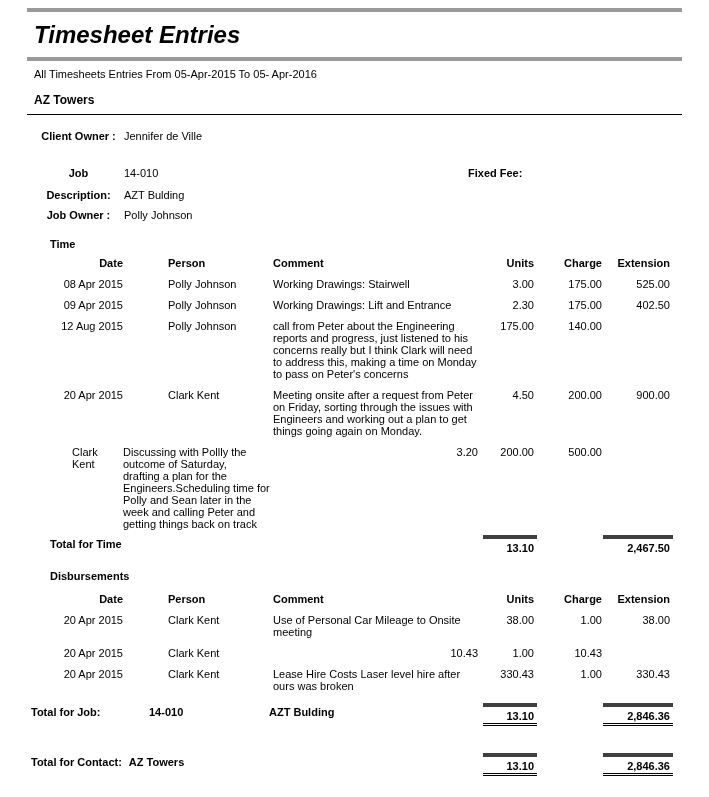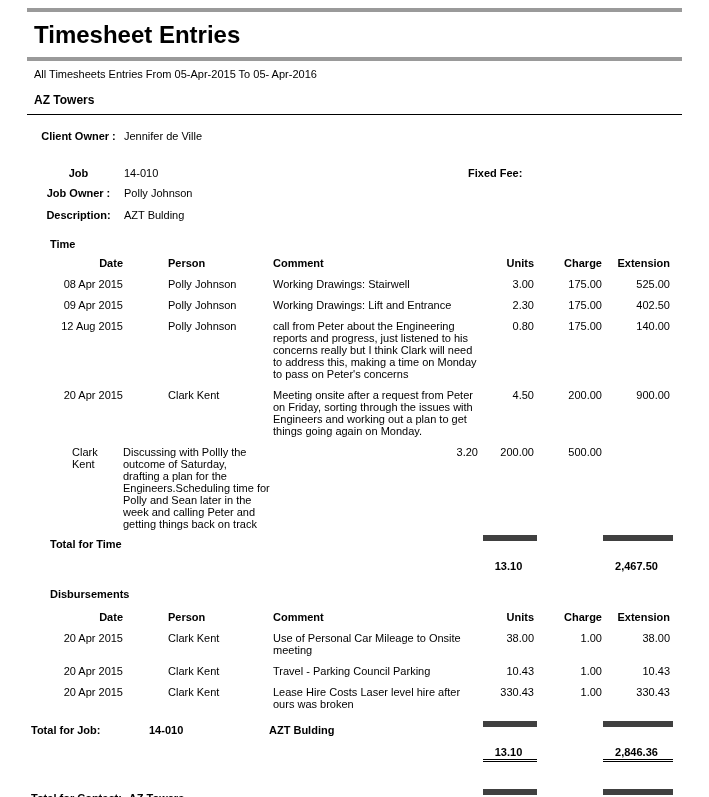--- a/index.html
+++ b/index.html
@@ -5,21 +5,21 @@
   html,body{margin:0;padding:0;background:#fff;}
   .page{
     position:relative;width:709px;height:797px;background:#fff;overflow:hidden;
     font-family:"Liberation Sans",sans-serif;font-size:11px;color:#000;
     -webkit-font-smoothing:antialiased;
   }
   .inner{margin:0 27px;width:655px;}
   .bar{height:4px;background:#9a9a9a;}
   .bar1{margin-top:8px;}
   .bar2{margin-top:9px;}
-  .title{margin:9px 0 0 7px;font-size:24px;line-height:27px;font-weight:bold;}
+  .title{margin:9px 0 0 7px;font-size:24px;line-height:27px;font-weight:bold;font-style:italic;}
   .subtitle{margin:7px 0 4px 7px;line-height:13px;}
   .contact-name{margin:13px 0 0 7px;font-weight:bold;font-size:12px;line-height:12px;}
   .hline{margin-top:8px;border-top:1px solid #000;height:0;}
 
   .info-row{position:relative;margin-left:6px;line-height:13px;}
   .row-co{margin-top:15px;}
   .row-job{margin-top:24px;}
   .row-desc{margin-top:9px;}
   .row-jo{margin-top:7px;}
   .info-row .lbl{display:inline-block;width:91px;font-weight:bold;text-align:center;}
@@ -36,21 +36,21 @@
   .trow.last{margin-bottom:0;}
   .c.date{text-align:right;}
   .c.person{padding-left:45px;}
   .c.comment{white-space:pre-wrap;}
   .c.units,.c.charge,.c.ext{text-align:right;}
 
   .totalrow{font-weight:bold;margin-bottom:0;}
   .totalrow.time-total{margin-top:5px;}
   .totalrow.disb-total{margin-top:0;}
   .total-label{grid-column:1/4;padding-left:23px;padding-top:3px;}
-  .overline{display:inline-block;border-top:6px solid #404040;padding-top:19px;text-align:center;}
+  .overline{display:inline-block;border-top:4px solid #404040;padding-top:3px;text-align:right;}
   .overline.u{width:51px;padding-right:3px;margin-right:-3px;}
   .overline.e{width:67px;padding-right:3px;margin-right:-3px;}
   .dbl{border-bottom:3px double #000;padding-bottom:1px;}
 
   .jobrow{margin-top:11px;font-weight:bold;}
   .contactrow{margin-top:27px;font-weight:bold;}
   .flexlabel{grid-column:1/4;display:flex;padding-top:3px;}
   .jt-label{display:inline-block;padding-left:4px;width:118px;}
   .jt-num{display:inline-block;width:120px;}
   .ct-label{padding-left:4px;}
@@ -70,25 +70,25 @@
     <div class="contact-name">AZ Towers</div>
     <div class="hline"></div>
 
     <div class="info-row row-co">
       <span class="lbl">Client Owner :</span><span class="val">Jennifer de Ville</span>
     </div>
     <div class="info-row row-job">
       <span class="lbl">Job</span><span class="val">14-010</span>
       <span class="fixed-fee">Fixed Fee:</span>
     </div>
+    <div class="info-row row-desc">
+      <span class="lbl">Description:</span><span class="val">AZT Bulding</span>
+    </div>
     <div class="info-row row-jo">
       <span class="lbl">Job Owner :</span><span class="val">Polly Johnson</span>
-    </div>
-    <div class="info-row row-desc">
-      <span class="lbl">Description:</span><span class="val">AZT Bulding</span>
     </div>
 
     <div class="section-label time-label">Time</div>
 
     <div class="grid thead">
       <div class="c date">Date</div>
       <div class="c person">Person</div>
       <div class="c comment">Comment</div>
       <div class="c units">Units</div>
       <div class="c charge">Charge</div>
@@ -108,21 +108,20 @@
       <div class="c person">Polly Johnson</div>
       <div class="c comment">Working Drawings: Lift and Entrance</div>
       <div class="c units">2.30</div>
       <div class="c charge">175.00</div>
       <div class="c ext">402.50</div>
     </div>
     <div class="grid trow">
       <div class="c date">12 Aug 2015</div>
       <div class="c person">Polly Johnson</div>
       <div class="c comment">call from Peter about the Engineering reports and progress, just listened to his concerns really but I think Clark will need to address this, making a time on Monday to pass on Peter's concerns</div>
-      <div class="c units">0.80</div>
       <div class="c charge">175.00</div>
       <div class="c ext">140.00</div>
     </div>
     <div class="grid trow">
       <div class="c date">20 Apr 2015</div>
       <div class="c person">Clark Kent</div>
       <div class="c comment">Meeting onsite after a request from Peter on Friday, sorting through the issues with Engineers and working out a plan to get things going again on Monday.</div>
       <div class="c units">4.50</div>
       <div class="c charge">200.00</div>
       <div class="c ext">900.00</div>
@@ -157,21 +156,20 @@
       <div class="c date">20 Apr 2015</div>
       <div class="c person">Clark Kent</div>
       <div class="c comment">Use of Personal Car Mileage to Onsite meeting</div>
       <div class="c units">38.00</div>
       <div class="c charge">1.00</div>
       <div class="c ext">38.00</div>
     </div>
     <div class="grid trow">
       <div class="c date">20 Apr 2015</div>
       <div class="c person">Clark Kent</div>
-      <div class="c comment">Travel - Parking Council Parking</div>
       <div class="c units">10.43</div>
       <div class="c charge">1.00</div>
       <div class="c ext">10.43</div>
     </div>
     <div class="grid trow last">
       <div class="c date">20 Apr 2015</div>
       <div class="c person">Clark Kent</div>
       <div class="c comment">Lease Hire Costs Laser level hire after ours was broken</div>
       <div class="c units">330.43</div>
       <div class="c charge">1.00</div>

